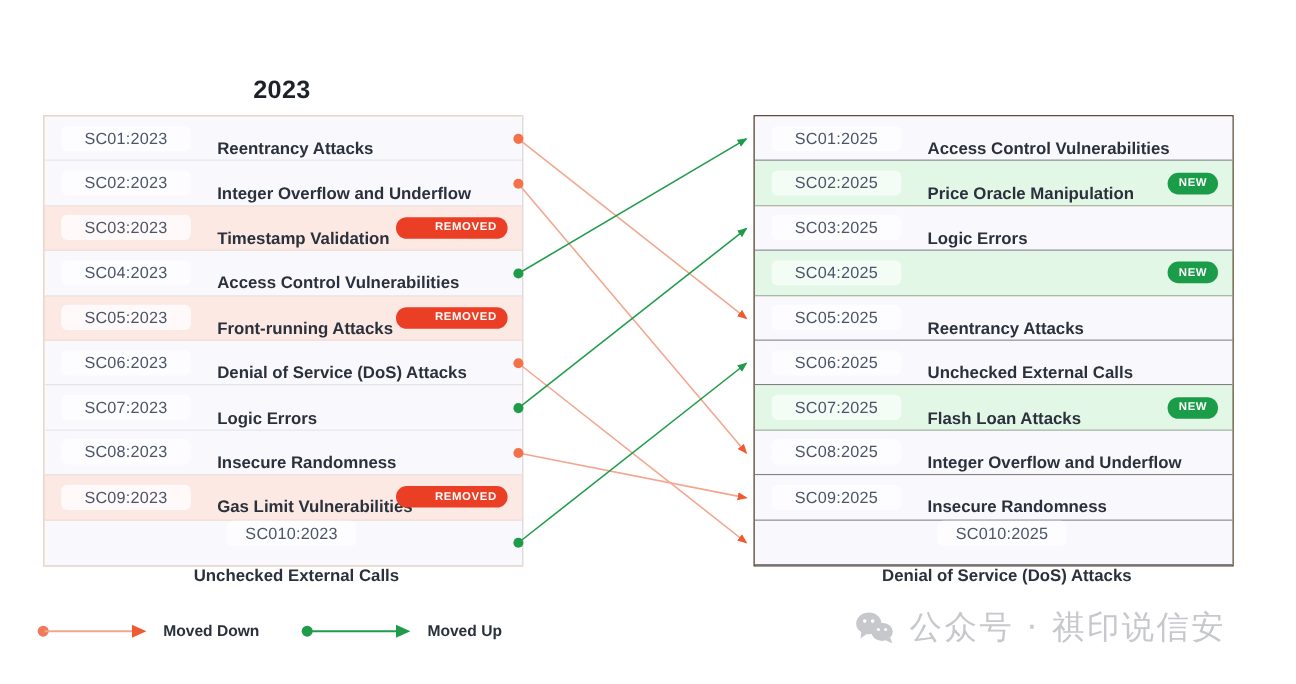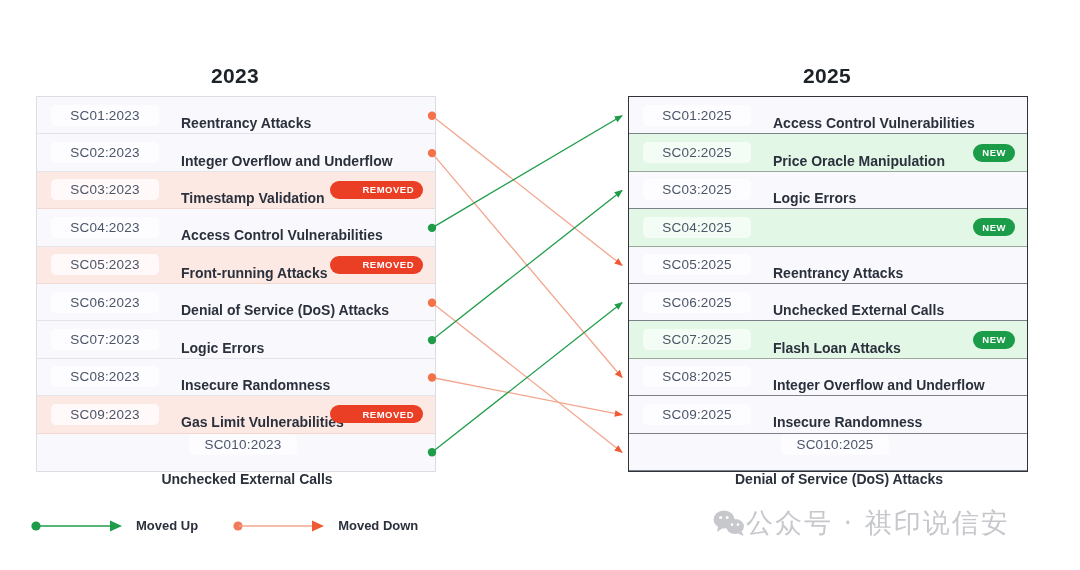--- a/index.html
+++ b/index.html
@@ -131,37 +131,37 @@
     color: #2b313c;
   }
 
   
   #watermark {
     position: absolute;
     left: 712px;
     top: 505px;
     display: flex;
     align-items: center;
+    gap: 12px;
     color: #c6c8cc;
   }
   #watermark .wm-text {
     font-size: 27px;
     font-weight: 400;
     letter-spacing: 2px;
     color: #c6c8cc;
     font-family: "DejaVu Sans", "Liberation Sans", sans-serif;
   }
 </style>
 </head>
 <body>
 
 <div class="stage">
 
   <div class="col-title" id="title-left">2023</div>
-  <div class="col-title" id="title-right">2025</div>
 
   <div class="table" id="table-left">
       <div class="row">
         <span class="code">SC01:2023</span>
         <span class="label">Reentrancy Attacks</span>
       </div>
       <div class="row">
         <span class="code">SC02:2023</span>
         <span class="label">Integer Overflow and Underflow</span>
       </div>
@@ -269,33 +269,33 @@
         <line x1="432" y1="377.5" x2="622" y2="414.9" stroke="#f2a68e" stroke-width="1.3" marker-end="url(#arrow-down)"></line>
         <circle cx="432" cy="377.5" r="4.2" fill="#f4724a"></circle>
         <line x1="432" y1="452.29999999999995" x2="622" y2="302.7" stroke="#1f9c4a" stroke-width="1.3" marker-end="url(#arrow-up)"></line>
         <circle cx="432" cy="452.29999999999995" r="4.2" fill="#1f9c4a"></circle>
       </g>
   </svg>
 
   <div id="legend">
     <div class="legend-item">
       <svg width="96" height="14" viewBox="0 0 96 14">
+        <circle cx="6" cy="7" r="4.6" fill="#f07a5a"></circle>
+        <line x1="7" y1="7" x2="82" y2="7" stroke="#f2a68e" stroke-width="1.6"></line>
+        <path d="M80,1.6 L92,7 L80,12.4 z" fill="#f05a33"></path>
+      </svg>
+      <span class="legend-text">Moved Down</span>
+    </div>
+    <div class="legend-item">
+      <svg width="96" height="14" viewBox="0 0 96 14">
         <circle cx="6" cy="7" r="4.6" fill="#1f9c4a"></circle>
         <line x1="7" y1="7" x2="82" y2="7" stroke="#1f9c4a" stroke-width="1.6"></line>
         <path d="M80,1.6 L92,7 L80,12.4 z" fill="#1f9c4a"></path>
       </svg>
       <span class="legend-text">Moved Up</span>
-    </div>
-    <div class="legend-item">
-      <svg width="96" height="14" viewBox="0 0 96 14">
-        <circle cx="6" cy="7" r="4.6" fill="#f07a5a"></circle>
-        <line x1="7" y1="7" x2="82" y2="7" stroke="#f2a68e" stroke-width="1.6"></line>
-        <path d="M80,1.6 L92,7 L80,12.4 z" fill="#f05a33"></path>
-      </svg>
-      <span class="legend-text">Moved Down</span>
     </div>
   </div>
 
   <div id="watermark">
     <svg width="34" height="28" viewBox="0 0 34 28">
       <ellipse cx="12" cy="10.5" rx="10.5" ry="9" fill="#c6c8cc"></ellipse>
       <path d="M6,17 L5,23 L11,19 z" fill="#c6c8cc"></path>
       <ellipse cx="23" cy="17.5" rx="9" ry="7.6" fill="#c6c8cc"></ellipse>
       <path d="M30,22.5 L31.5,27 L26,24.5 z" fill="#c6c8cc"></path>
       <circle cx="8.6" cy="8.6" r="1.5" fill="#ffffff"></circle>

